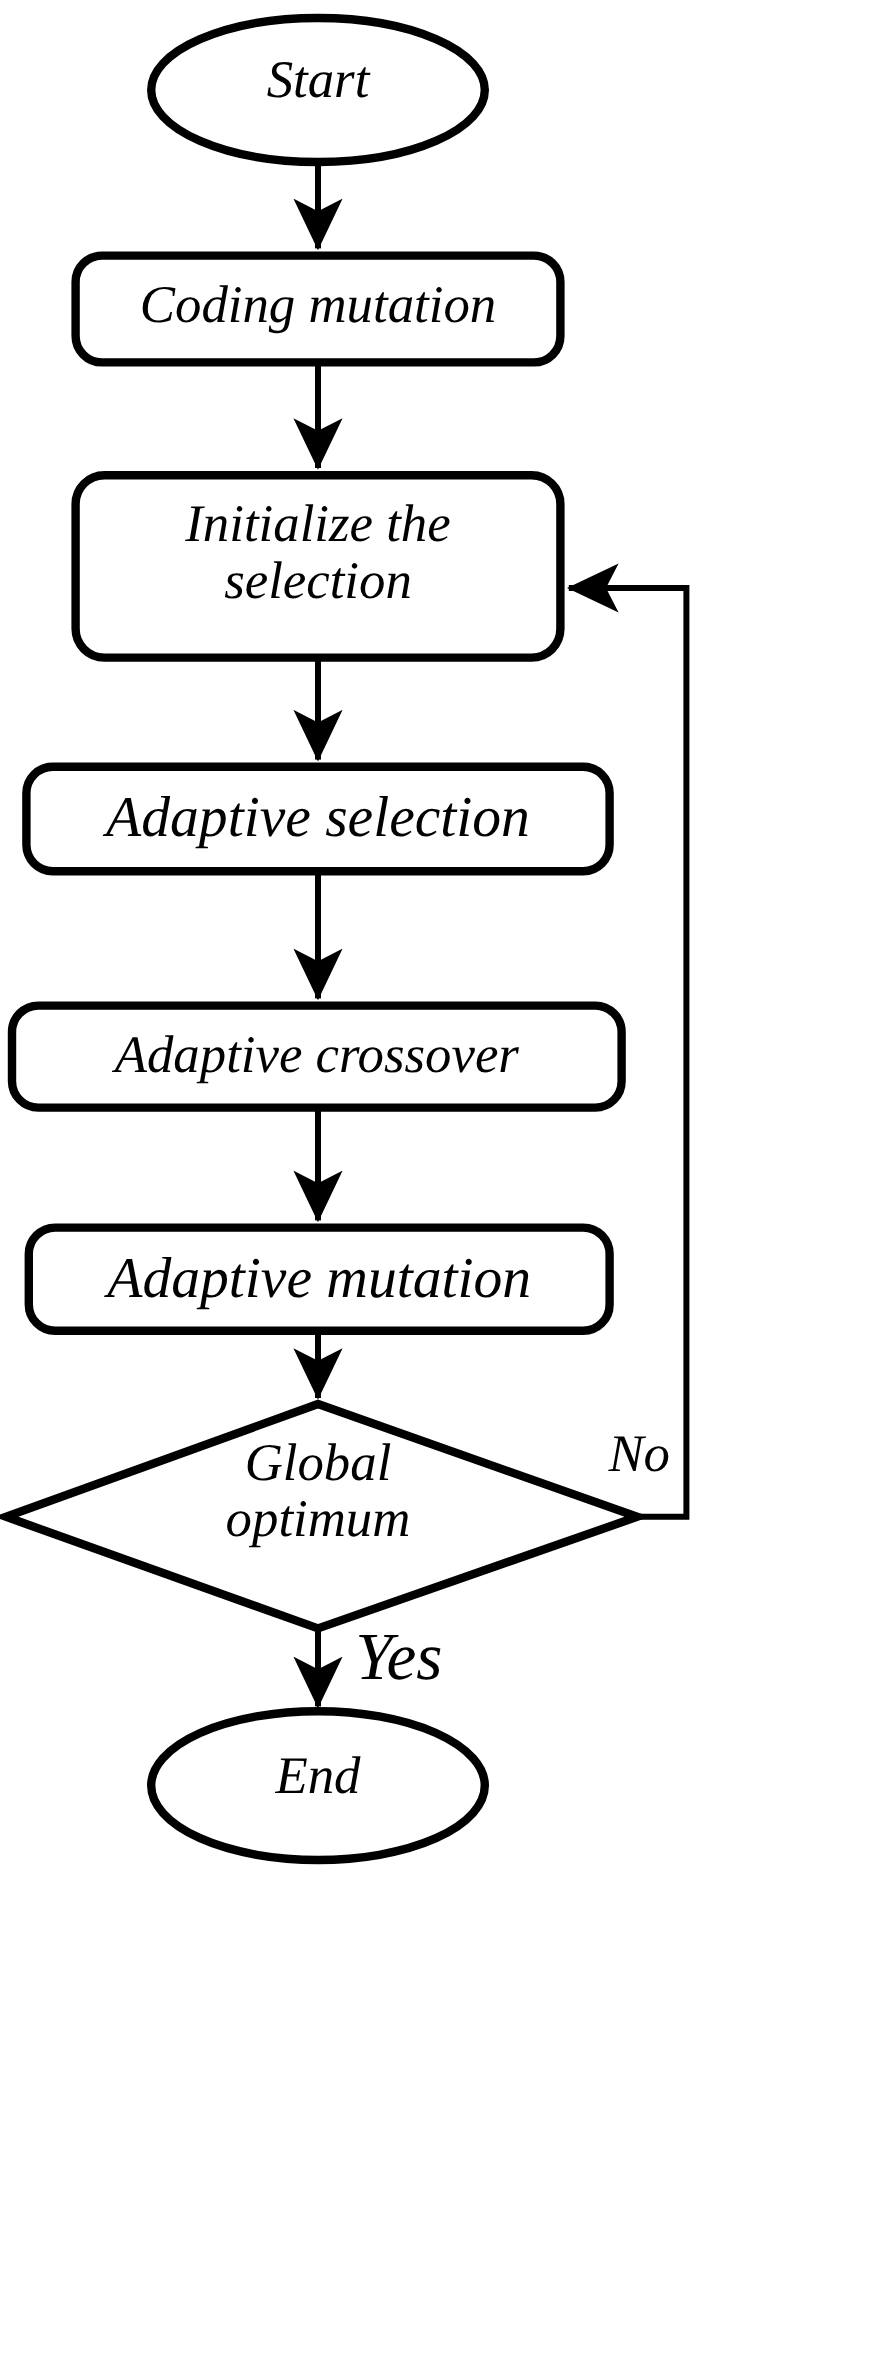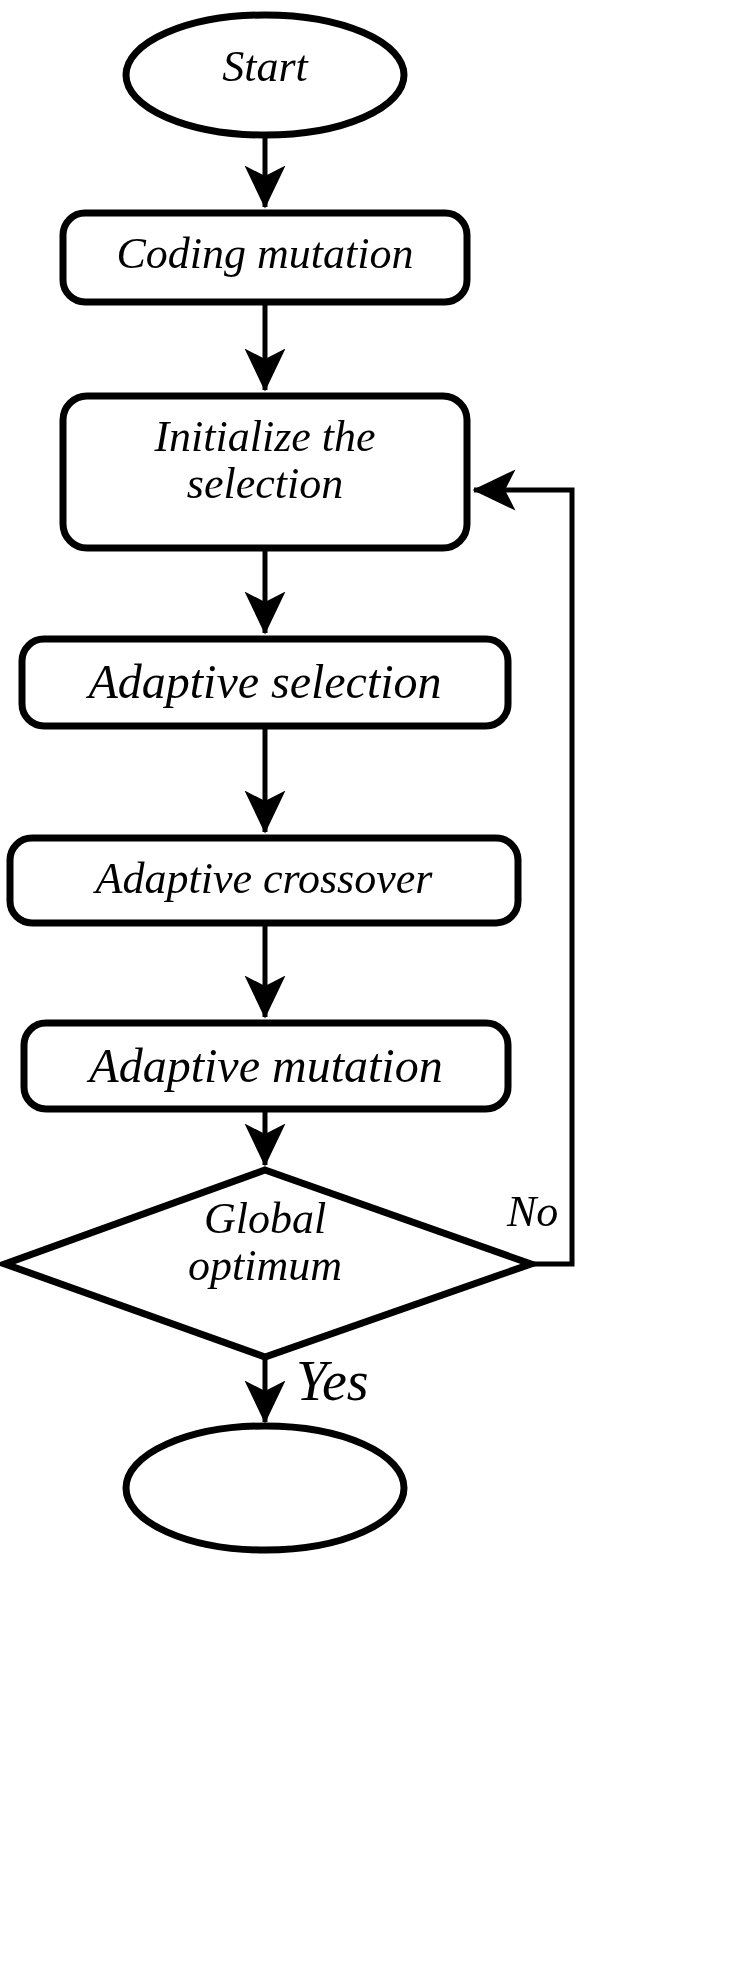--- a/index.html
+++ b/index.html
@@ -95,18 +95,19 @@
 
   <div class="node-label" style="left:24px; top:657px; width:482px; font-size:48px;">Adaptive selection</div>
 
   <div class="node-label" style="left:12px; top:856px; width:504px; font-size:44px;">Adaptive crossover</div>
 
   <div class="node-label" style="left:26px; top:1041px; width:480px; font-size:48px;">Adaptive mutation</div>
 
   <div class="node-label" style="left:95px; top:1196px; width:340px; font-size:44px;">Global
 optimum</div>
 
+  <div class="node-label" style="left:125px; top:1457px; width:280px; font-size:44px;">End</div>
 
   <div class="edge-label" style="left:497px; top:1186px; font-size:44px;margin-left:10px;">No</div>
 
   <div class="edge-label" style="left:296px; top:1336px; font-size:56px;margin-top:13px;">Yes</div>
 
 </div>
 
 </body></html>

